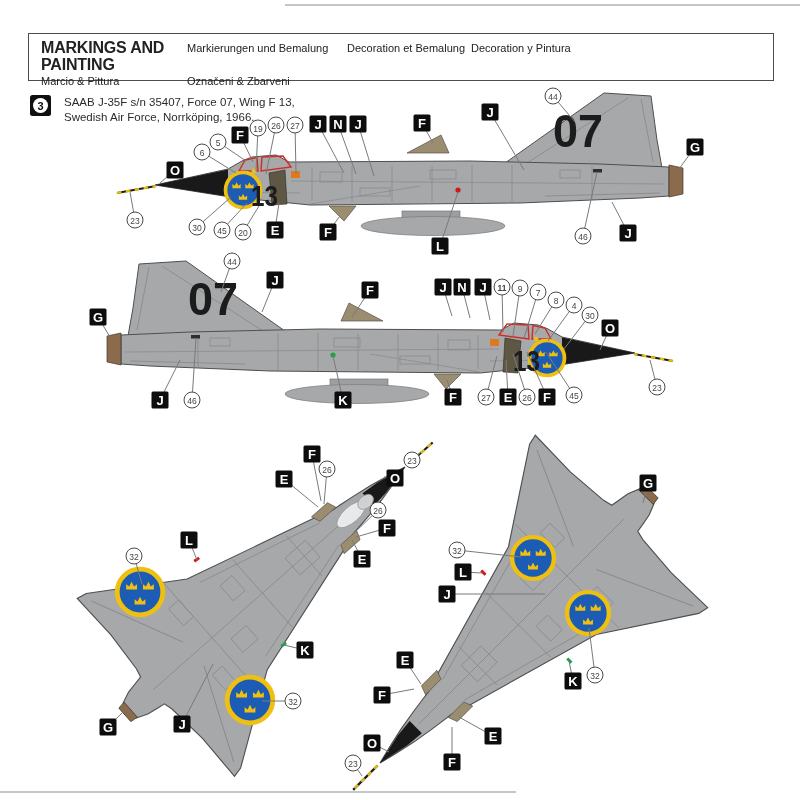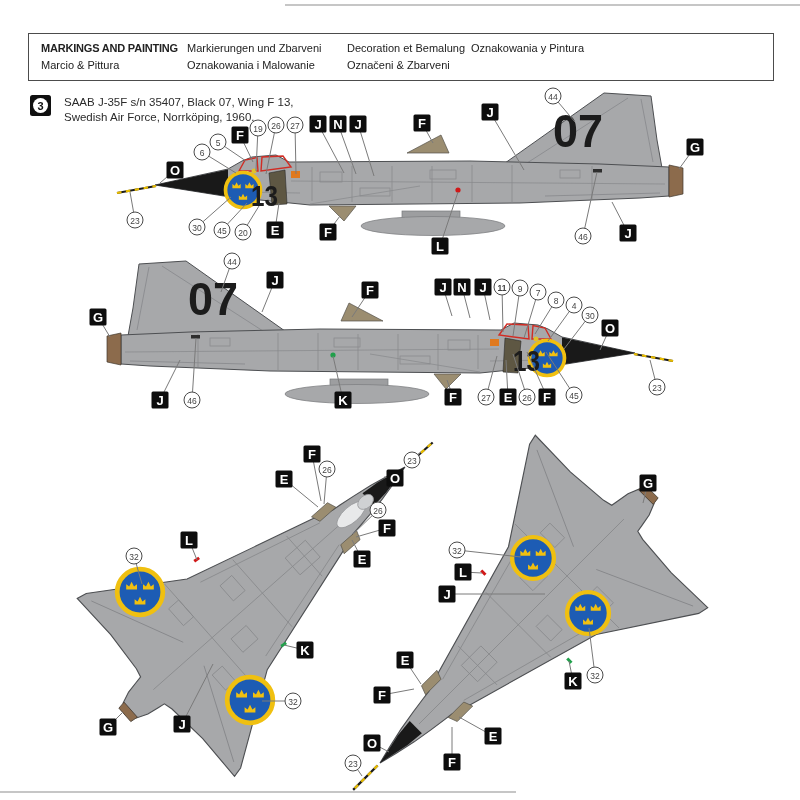--- a/index.html
+++ b/index.html
@@ -7,21 +7,21 @@
        font-family:"Liberation Sans",sans-serif;overflow:hidden;}
   .edge{position:absolute;background:#c6c6c6;height:2px;}
   #edge-top{left:285px;top:4px;width:515px;}
   #edge-bottom{left:0px;top:791px;width:516px;}
 
   
   .header-box{position:absolute;left:28px;top:33px;width:746px;height:48px;
       border:1.6px solid #4c4c4c;box-sizing:border-box;padding:6px 0 0 12px;}
   .hrow{display:grid;grid-template-columns:146px 160px 124px 1fr;
       font-size:11px;line-height:16.5px;color:#222;}
-  .hbold{font-weight:bold;font-size:11px;letter-spacing:-0.2px;}
+  .hbold{font-weight:bold;font-size:16px;letter-spacing:-0.2px;}
 
   
   .scheme{position:absolute;left:30px;top:95px;display:flex;gap:13px;align-items:flex-start;}
   .badge{width:21px;height:21px;background:#101010;border-radius:2.5px;
       display:flex;align-items:center;justify-content:center;flex:none;}
   .badge-inner{width:15px;height:15px;background:#ffffff;border-radius:50%;
       display:flex;align-items:center;justify-content:center;
       font-size:11px;font-weight:bold;color:#0d0d0d;}
   .scheme-text{font-size:11.5px;line-height:15px;color:#2b2b2b;}
 
@@ -38,39 +38,38 @@
 </style>
 </head>
 <body>
 
 <div class="edge" id="edge-top"></div>
 <div class="edge" id="edge-bottom"></div>
 
 <div class="header-box">
   <div class="hrow">
     <span class="hbold">MARKINGS AND PAINTING</span>
-    <span>Markierungen und Zbarveni</span>
+    <span>Markierungen und Bemalung</span>
     <span>Decoration et Bemalung</span>
-    <span>Oznakowania y Pintura</span>
+    <span>Decoration y Pintura</span>
   </div>
   <div class="hrow">
     <span>Marcio &amp; Pittura</span>
-    <span>Oznakowania i Malowanie</span>
     <span>Označeni &amp; Zbarveni</span>
     <span></span>
   </div>
 </div>
 
 <div class="scheme">
   <div class="badge">
     <div class="badge-inner">3</div>
   </div>
   <div class="scheme-text">
-    <div>SAAB J-35F s/n 35407, Black 07, Wing F 13,</div>
-    <div>Swedish Air Force, Norrköping, 1960.</div>
+    <div>SAAB J-35F s/n 35407, Force 07, Wing F 13,</div>
+    <div>Swedish Air Force, Norrköping, 1966.</div>
   </div>
 </div>
 
 <svg id="art" width="800" height="800" viewBox="0 0 800 800">
   <defs>
     <path id="crown" d="M-4.5,3 L-4.5,-1.5 L-2,0.5 L0,-3.5 L2,0.5 L4.5,-1.5 L4.5,3 Z" fill="#f0c010"></path>
     <g id="roundel">
       <circle r="19" fill="#1d5cb4" stroke="#f0c010" stroke-width="4"></circle>
       <use href="#crown" transform="translate(-7,-5)"></use>
       <use href="#crown" transform="translate(7,-5)"></use>

